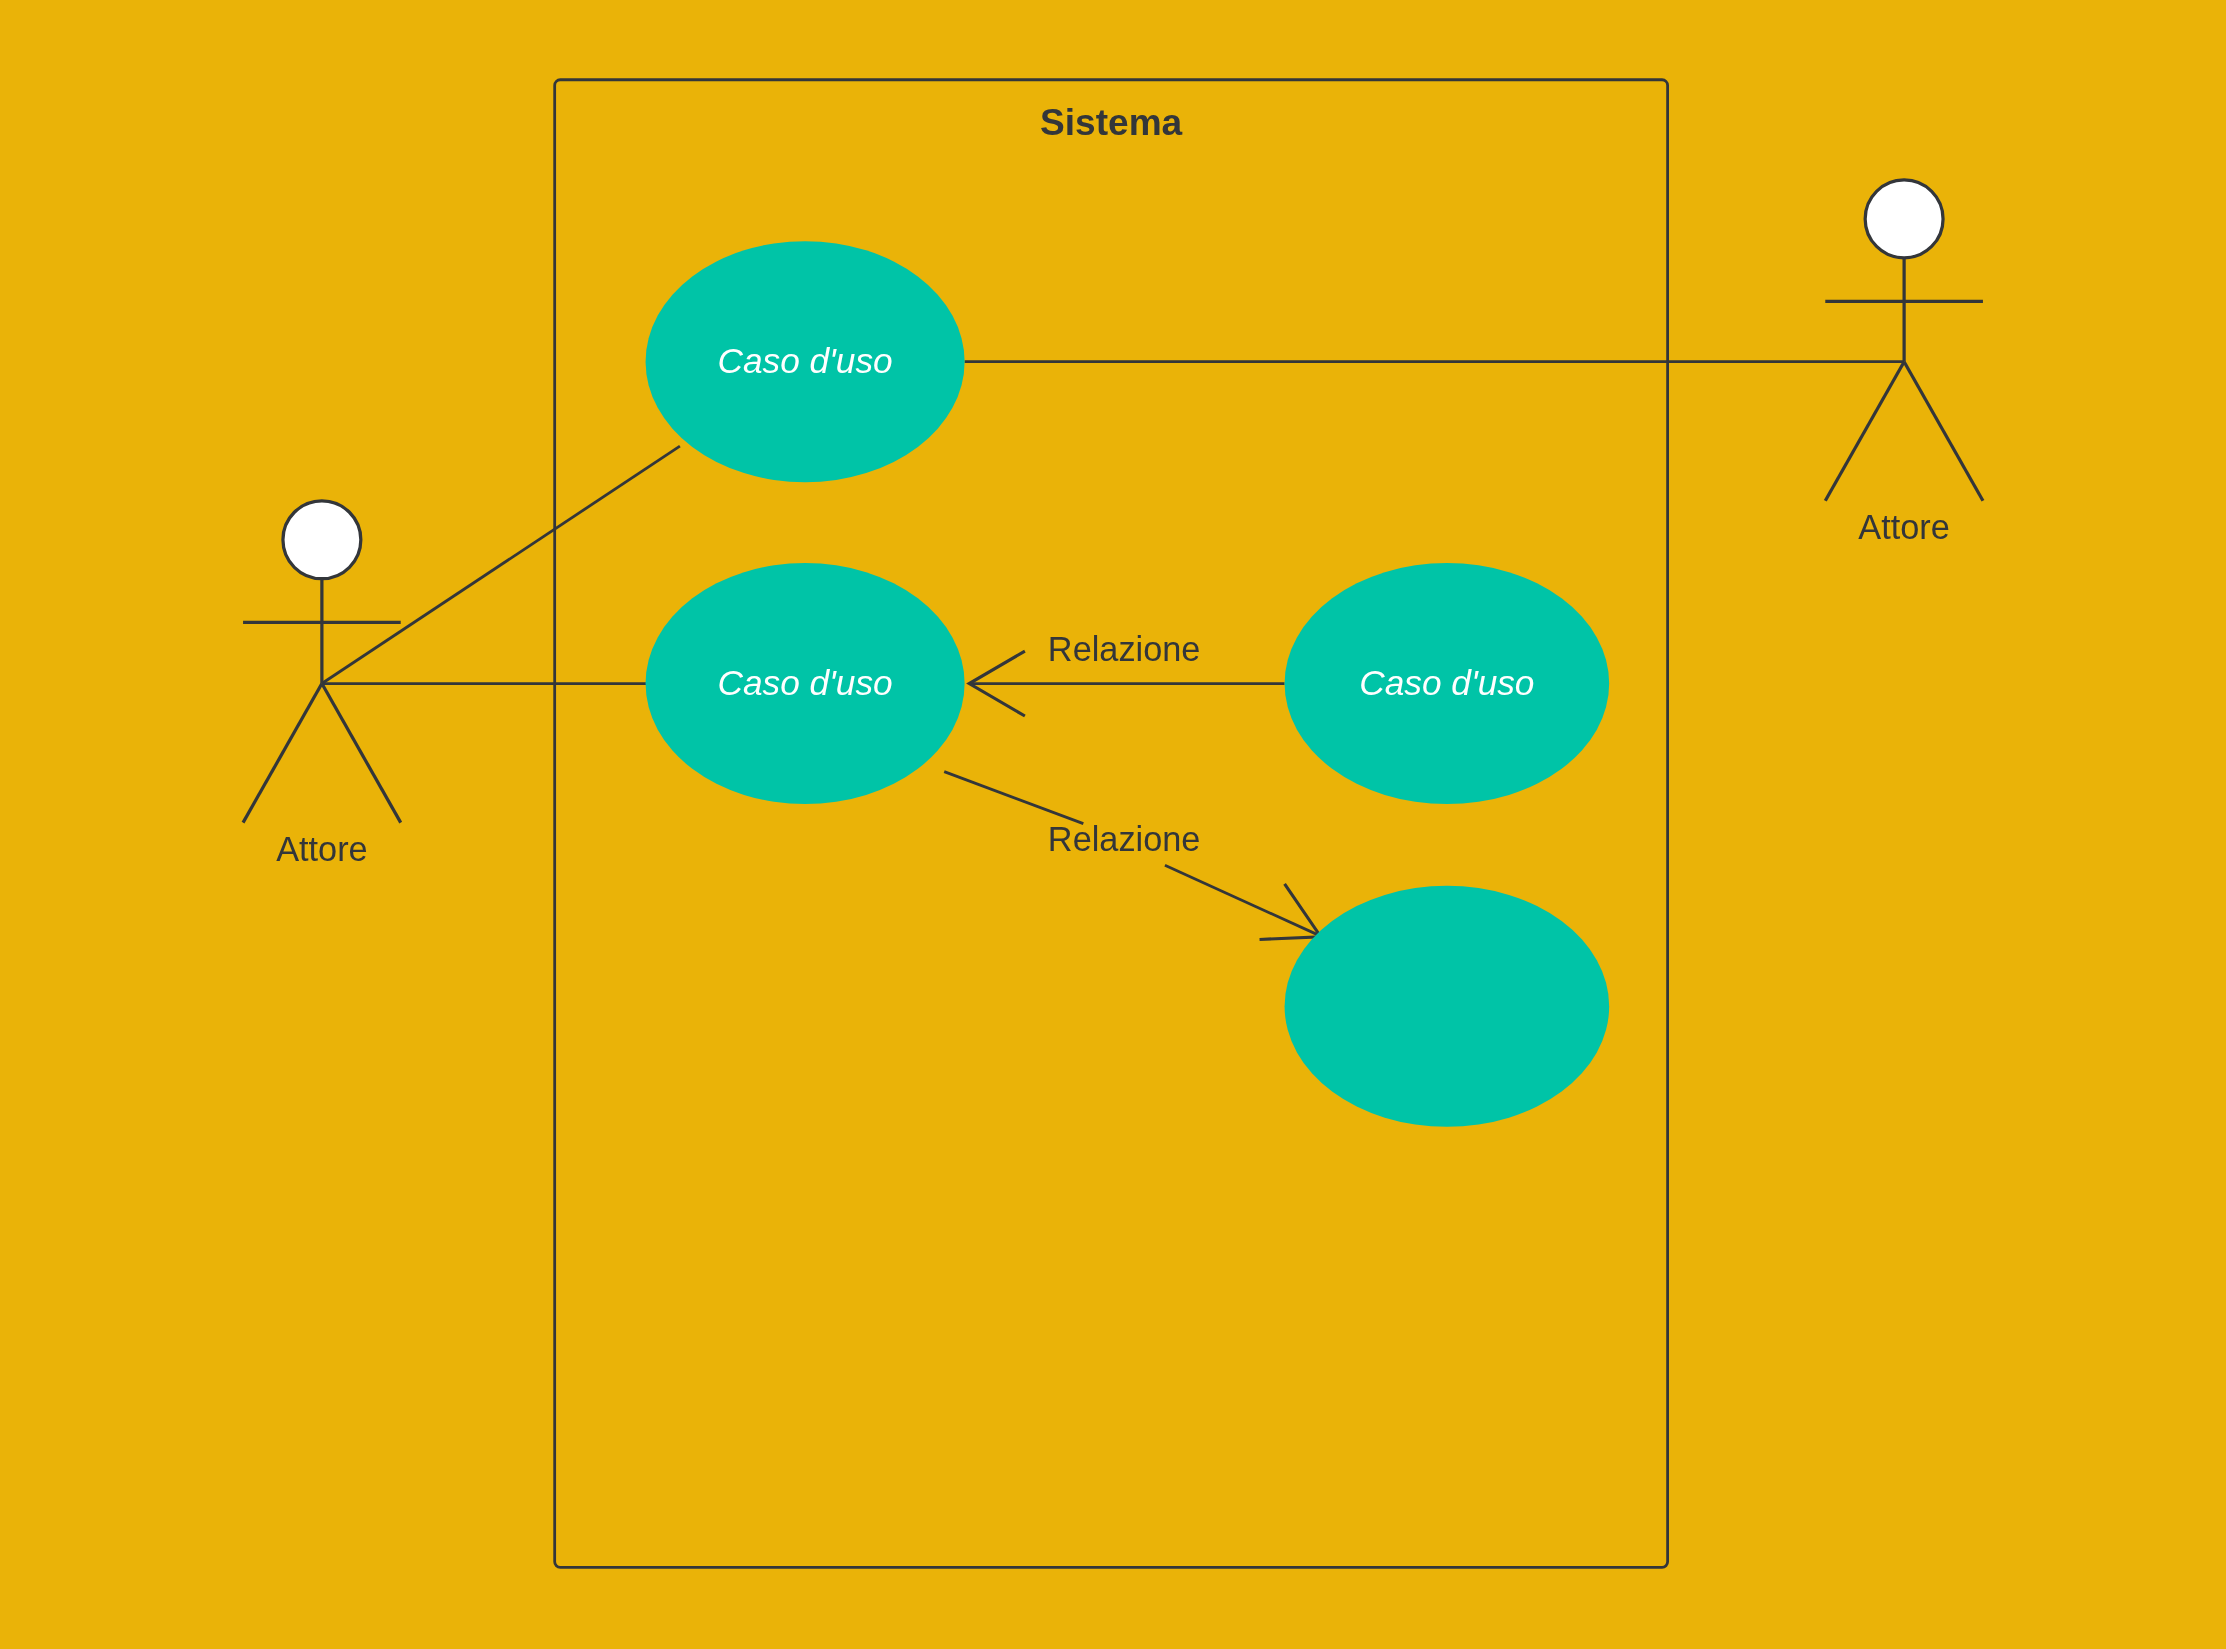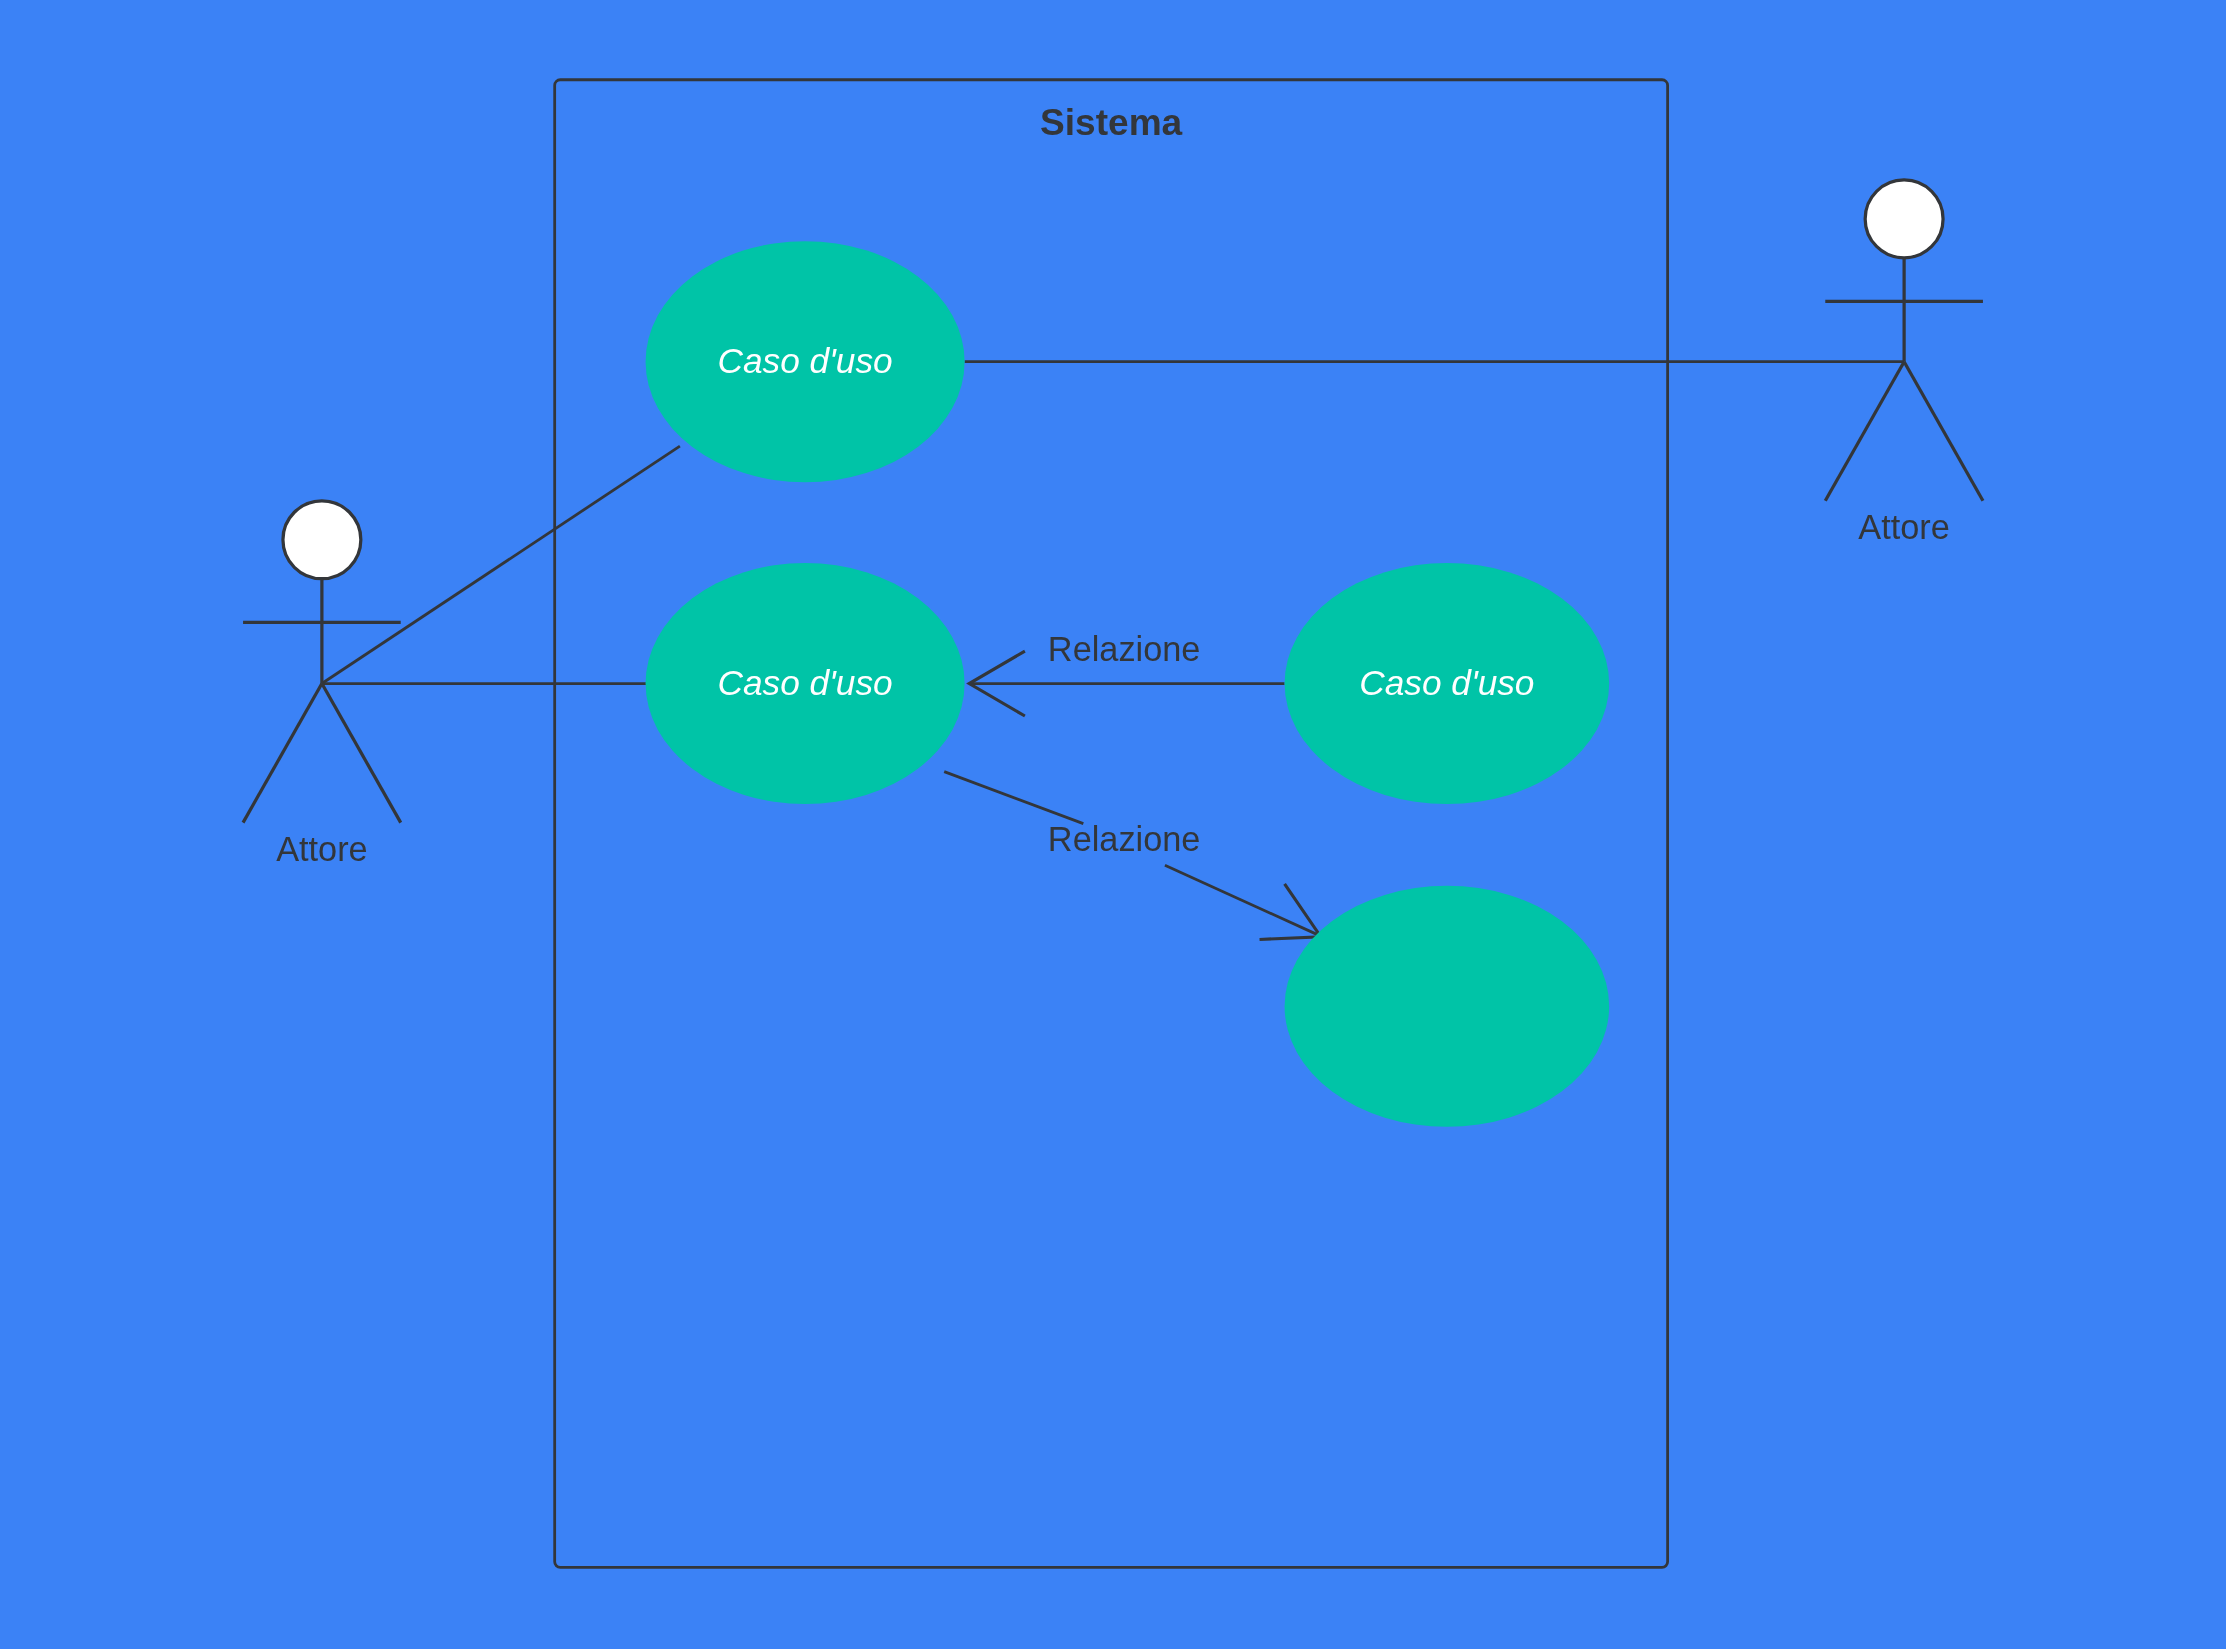--- a/index.html
+++ b/index.html
@@ -7,21 +7,21 @@
     padding: 0;
     background: #f0f1f3;
   }
   body {
     font-family: "Liberation Sans", sans-serif;
   }
   #stage {
     position: relative;
     width: 2226px;
     height: 1649px;
-    background: #3b82f6;
+    background: #eab308;
     overflow: hidden;
   }
   svg#diagram {
     display: block;
     width: 2226px;
     height: 1649px;
   }
   .sys-box {
     fill: none;
     stroke: #33363a;

